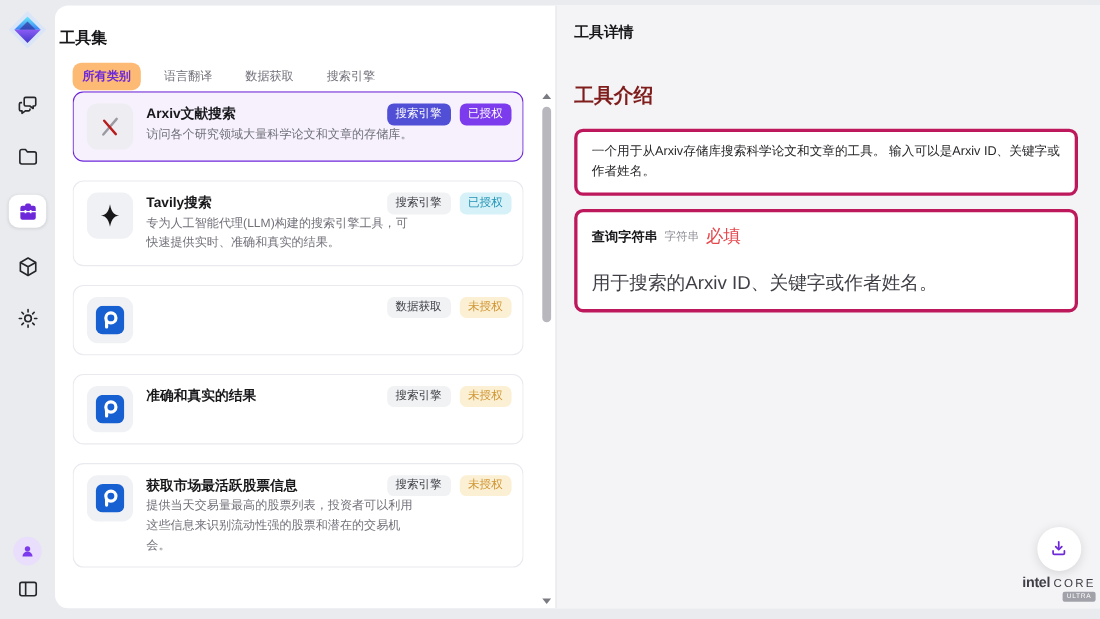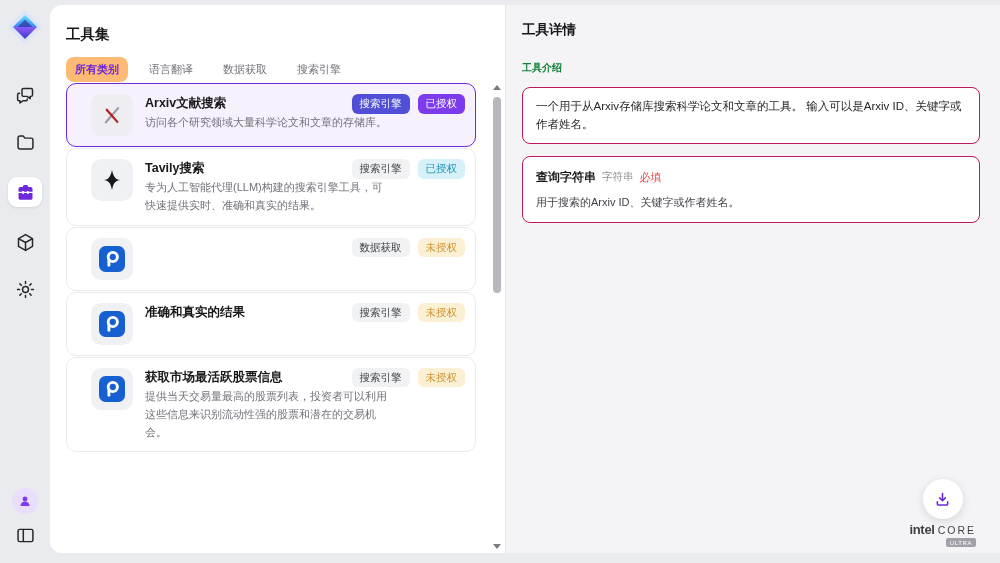--- a/index.html
+++ b/index.html
@@ -25,26 +25,26 @@
   .rail-item{min-width:24px;height:24px;display:flex;align-items:center;justify-content:center;cursor:pointer}
   .rail-item svg{width:21px;height:21px;display:block}
   .rail-item.active{width:34px;height:30px;background:#fff;border-radius:9px;box-shadow:0 1px 3px rgba(0,0,0,.10)}
   .rail-bottom{position:absolute;bottom:16px;left:0;width:50px;display:flex;flex-direction:column;align-items:center;gap:9px}
   .avatar{width:26px;height:26px;border-radius:50%;background:#e9defb;display:flex;align-items:center;justify-content:center;cursor:pointer}
   .avatar svg{width:14px;height:14px}
   
   .window{position:absolute;left:50px;top:5px;right:0;height:548px;background:#fff;border-radius:12px 0 0 12px;display:flex;overflow:hidden}
   
   .list-pane{width:455px;flex:none;position:relative}
-  .list-title{font-size:14.5px;font-weight:bold;color:#18181b;margin:20px 0 0 16px}
+  .list-title{font-size:14.5px;font-weight:bold;color:#18181b;margin:20px 0 0 4px}
   .tabs{display:flex;gap:12px;margin:13px 0 0 16px;align-items:center}
   .tab{font-size:11px;color:#71717a;padding:5px 9px;border-radius:8px;cursor:pointer;white-space:nowrap}
   .tab.active{background:#fdba74;color:var(--accent);font-weight:bold}
   .cards{position:absolute;left:16px;right:29px;top:78px;bottom:0;overflow:hidden}
-  .card{position:relative;border:1px solid #e9eaef;border-radius:10px;padding:10px 24px;margin-bottom:1px;display:flex;gap:12px;background:#fff;cursor:pointer}
+  .card{position:relative;border:1px solid #e9eaef;border-radius:10px;padding:10px 12px;margin-bottom:17px;display:flex;gap:12px;background:#fff;cursor:pointer}
   .card.selected{border:1.5px solid var(--accent);background:var(--sel-bg)}
   .tool-icon{width:42px;height:42px;border-radius:10px;background:#f0f1f4;flex:none;display:flex;align-items:center;justify-content:center}
   .card.selected .tool-icon{background:#ededf2}
   .tool-icon svg{width:26px;height:26px;display:block}
   .tbody{min-width:0;max-width:243px}
   .tool-name{font-size:12.5px;font-weight:bold;color:#18181b;line-height:1.45}
   .tool-desc{font-size:11px;color:#71717a;line-height:1.62;margin-top:2px}
   .tags{position:absolute;top:10px;right:10px;display:flex;gap:8px}
   .tag{font-size:10.5px;padding:4px 8px;border-radius:6px;line-height:1.1;white-space:nowrap}
   .tag.neutral{background:#f1f2f4;color:#3f3f46}
@@ -54,31 +54,31 @@
   .tag.amber{background:var(--unauth-bg);color:var(--unauth-tx)}
   
   .scrollbar{position:absolute;top:78px;bottom:4px;right:2px;width:11px}
   .sb-thumb{position:absolute;top:14px;left:1px;width:8px;height:196px;background:#b7b7bd;border-radius:4px}
   .sb-up,.sb-down{position:absolute;left:1px;width:0;height:0;border-left:4px solid transparent;border-right:4px solid transparent}
   .sb-up{top:2px;border-bottom:5px solid #7a7a82}
   .sb-down{bottom:0;border-top:5px solid #7a7a82}
   
   .detail-pane{flex:1;background:#f4f4f6;border-left:1px solid #e6e6ea;position:relative;padding:0 20px 0 16px}
   .detail-title{font-size:13.5px;font-weight:bold;color:#18181b;margin-top:16px}
-  .section-h{font-size:10px;font-weight:bold;color:#15803d;margin-top:22px}
-  .box{background:#fff;border:1px solid #be185d;border-radius:8px;margin-top:12px}
+  .section-h{font-size:18px;font-weight:bold;color:#7f1d1d;margin-top:36px}
+  .box{background:#fff;border:3px solid #be185d;border-radius:8px;margin-top:12px}
   .intro-box{padding:9px 13px;font-size:11.5px;color:#27272a;line-height:1.6}
   .param-box{padding:12px 13px}
   .param-head{display:flex;align-items:center;gap:6px}
   .param-name{font-size:12px;font-weight:bold;color:#18181b}
   .param-type{font-size:10.5px;color:#8e8e96}
-  .param-required{font-size:11px;color:var(--required)}
-  .param-desc{font-size:11px;color:#3f3f46;margin-top:9px}
-  
-  .corner{position:absolute;right:24px;bottom:6px;display:flex;flex-direction:column;align-items:center}
+  .param-required{font-size:16px;color:var(--required)}
+  .param-desc{font-size:17px;color:#3f3f46;margin-top:20px}
+  
+  .corner{position:absolute;right:4px;bottom:6px;display:flex;flex-direction:column;align-items:center}
   .fab{width:40px;height:40px;border-radius:50%;background:#fff;border:none;box-shadow:0 2px 10px rgba(0,0,0,.13);display:flex;align-items:center;justify-content:center;cursor:pointer;padding:0}
   .fab svg{width:19px;height:19px}
   .brand{margin-top:4px;display:flex;flex-direction:column;line-height:1}
   .brand-row{display:flex;align-items:baseline;gap:3px;color:#3f3f46}
   .brand-intel{font-size:13px;font-weight:bold;letter-spacing:-.3px}
   .brand-core{font-size:10.5px;letter-spacing:2px;font-weight:400;text-transform:uppercase}
   .brand-badge{align-self:flex-end;font-size:6px;background:#a1a1aa;color:#fff;padding:1.5px 4px;border-radius:2px;margin-top:2px;letter-spacing:.6px}
 </style>
 </head>
 <body>

